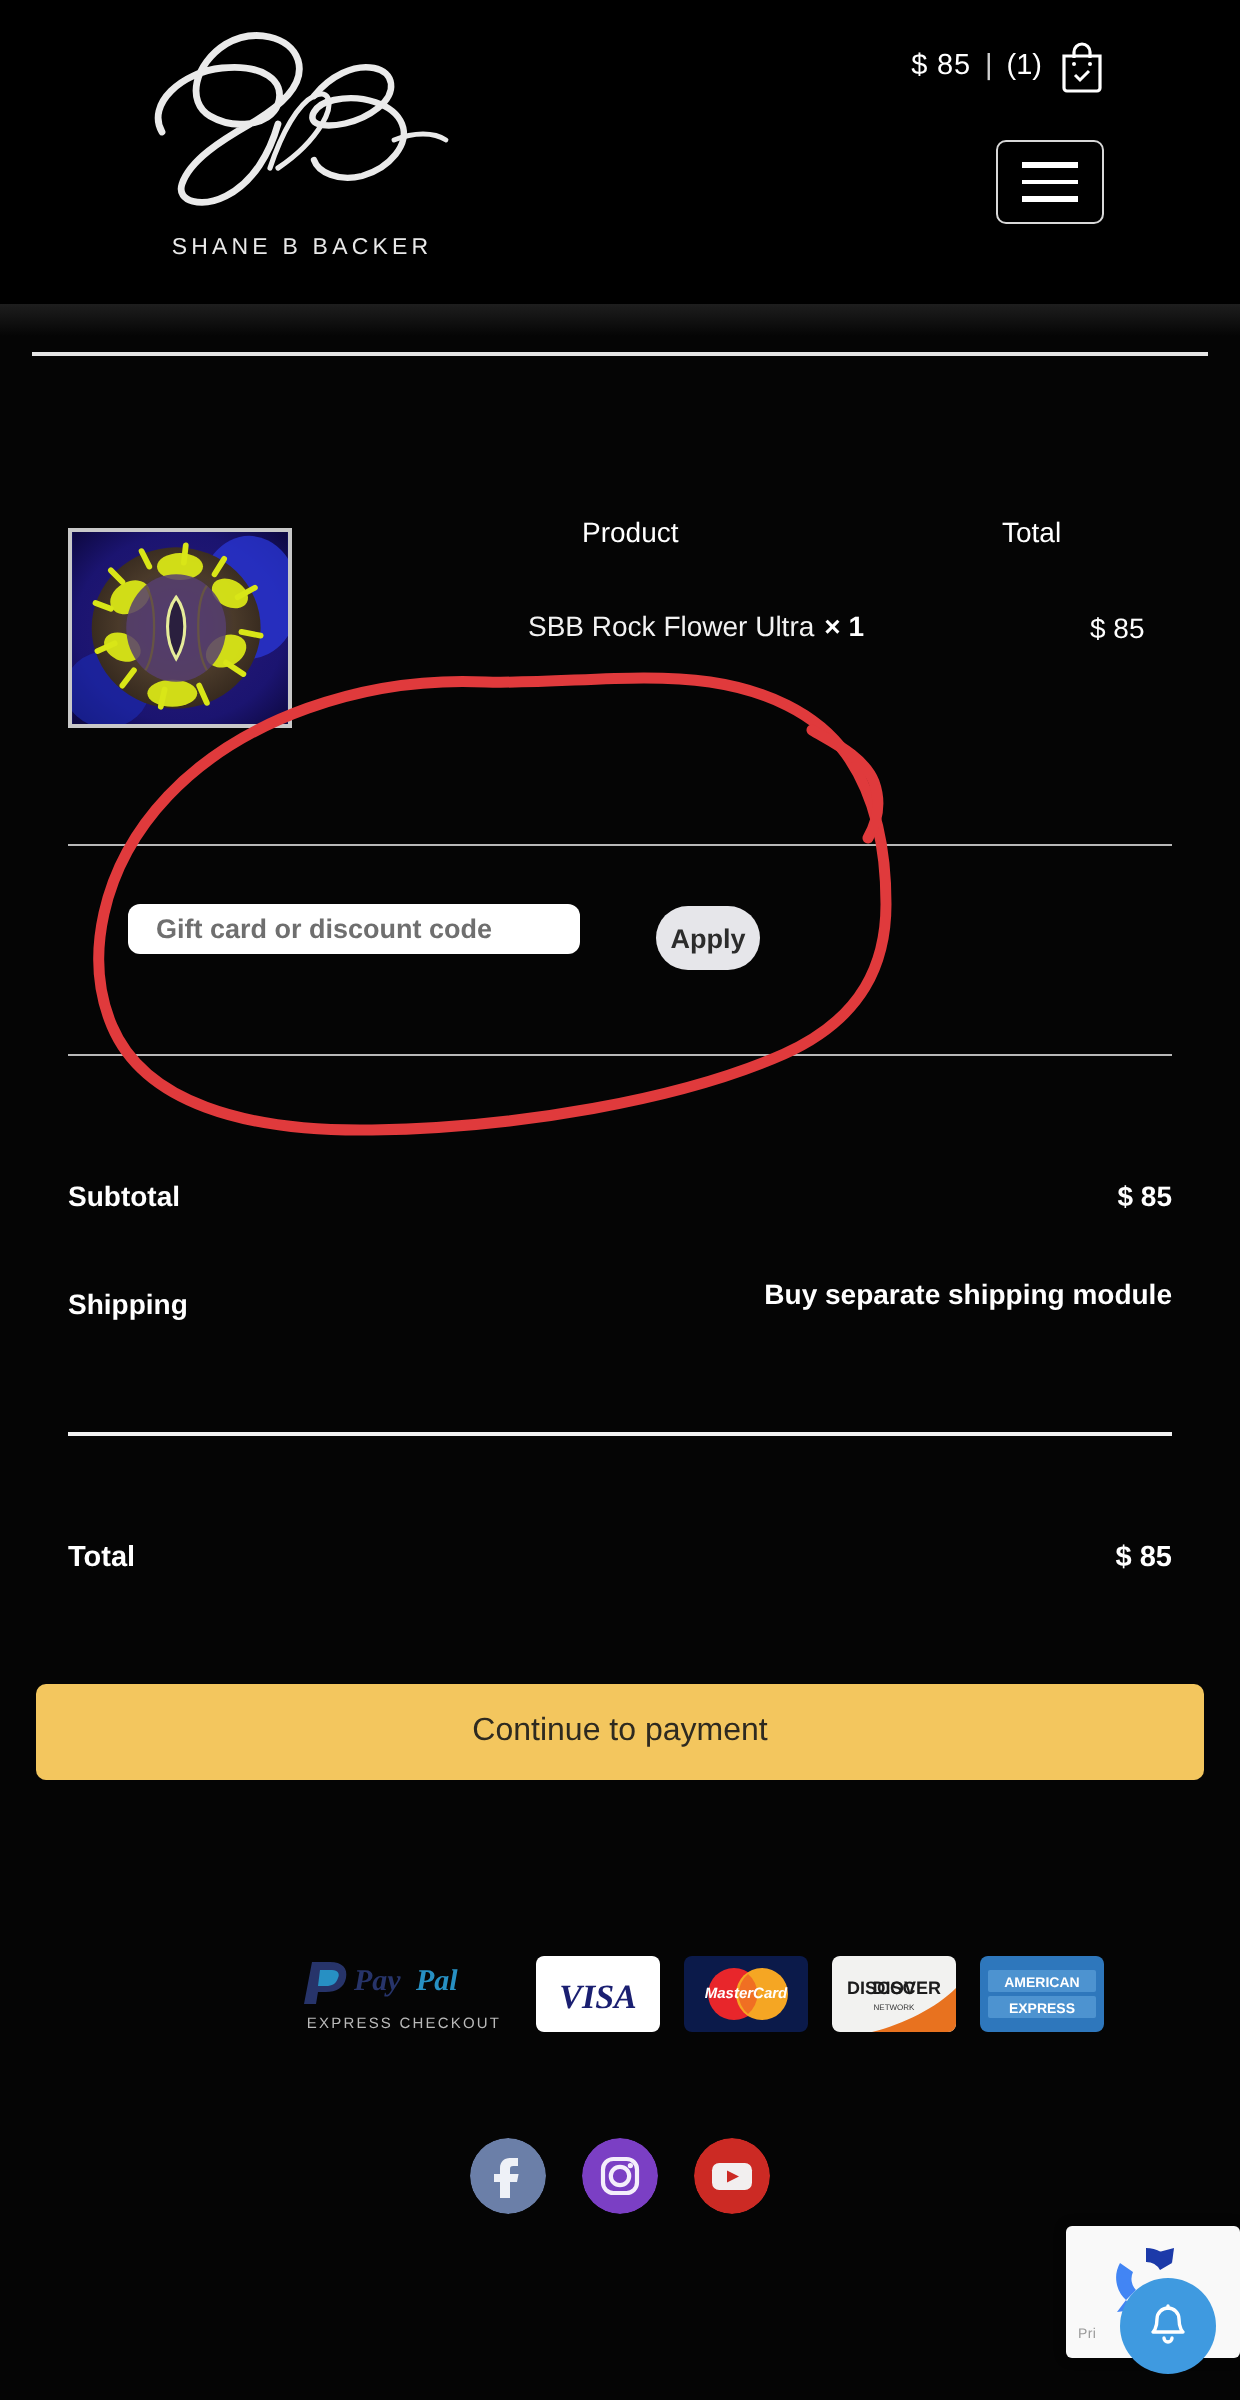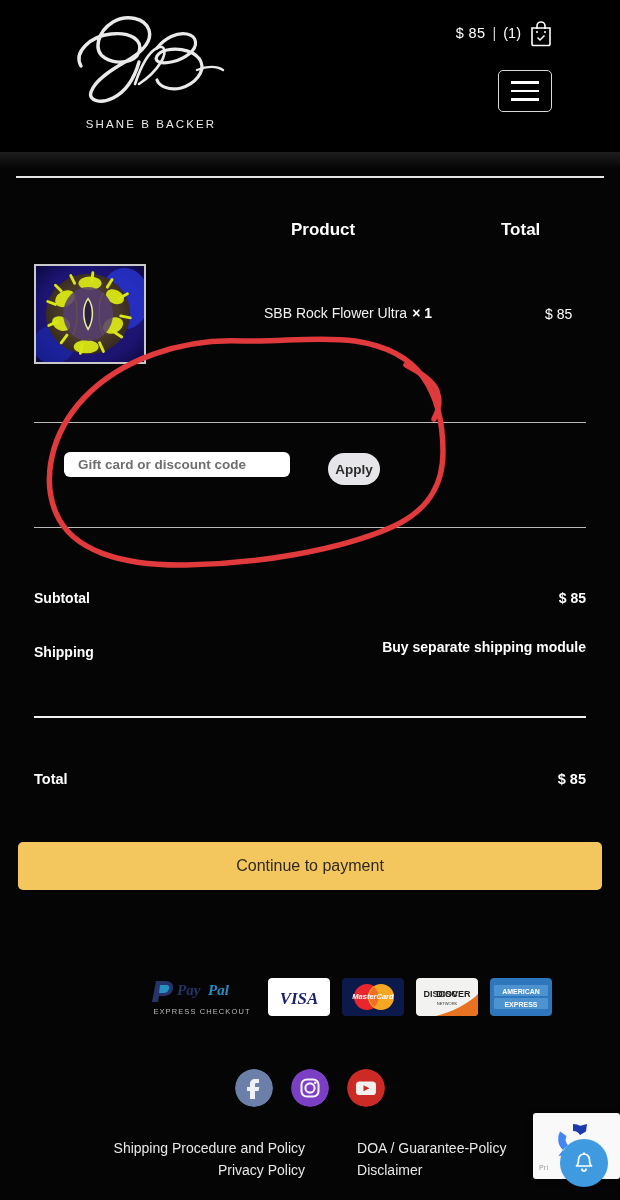--- a/index.html
+++ b/index.html
@@ -63,21 +63,21 @@
 
   
   .rule { position: absolute; background: #d9d9d9; height: 1px; }
   .rule.top   { left: 16px; width: 588px; top: 176px; height: 2px; background: #e6e6e6; }
   .rule.r1    { left: 34px; width: 552px; top: 422px; background: #b9b9b9; }
   .rule.r2    { left: 34px; width: 552px; top: 527px; background: #b9b9b9; }
   .rule.r3    { left: 34px; width: 552px; top: 716px; height: 2px; background: #f2f2f2; }
 
   
   .col-head {
-    position: absolute; font-size: 17px; font-weight: bold; color: #fff;
+    position: absolute; font-size: 14px; font-weight: normal; color: #fff; margin-top: 38px;
   }
   .col-head.product { left: 291px; top: 220px; }
   .col-head.total   { left: 501px; top: 220px; }
 
   .thumb {
     position: absolute; left: 34px; top: 264px;
     width: 112px; height: 100px;
     border: 2px solid #c9c9c9;
     overflow: hidden;
     background: #1a1a6e;
@@ -383,30 +383,20 @@
     </a>
     <a>
       <svg class="social" viewBox="0 0 38 38">
         <circle cx="19" cy="19" r="19" fill="#cc2a24"></circle>
         <rect x="9" y="12.5" width="20" height="13.5" rx="3.6" fill="#f2efef"></rect>
         <path d="M16.5 16.2 v6 l6 -3 z" fill="#cc2a24"></path>
       </svg>
     </a>
   </div>
 
-  <div class="footer-links">
-    <div class="flink-col left">
-      <a class="flink">Shipping Procedure and Policy</a>
-      <a class="flink">Privacy Policy</a>
-    </div>
-    <div class="flink-col right">
-      <a class="flink">DOA / Guarantee-Policy</a>
-      <a class="flink">Disclaimer</a>
-    </div>
-  </div>
 
   <div class="recaptcha">
     <svg class="rc-logo" viewBox="0 0 40 40">
       <path d="M20 5 a15 15 0 0 1 13 7.5 l-6 3.5 a8 8 0 0 0 -7 -4 z" fill="#1c3aa9"></path>
       <path d="M33 12.5 l1 -7.5 l-7.5 2 z" fill="#1c3aa9"></path>
       <path d="M7 12.5 A15 15 0 0 0 10 31 l5 -5 a8 8 0 0 1 -1.5 -9 z" fill="#4285f4"></path>
       <path d="M33 27 A15 15 0 0 1 13 34 l3.5 -6.2 a8 8 0 0 0 9.5 -1.8 z" fill="#abb8c7"></path>
       <path d="M10 31 l-4.5 6 l8 -1 z" fill="#4285f4"></path>
     </svg>
     <span class="rc-text">Pri</span>

